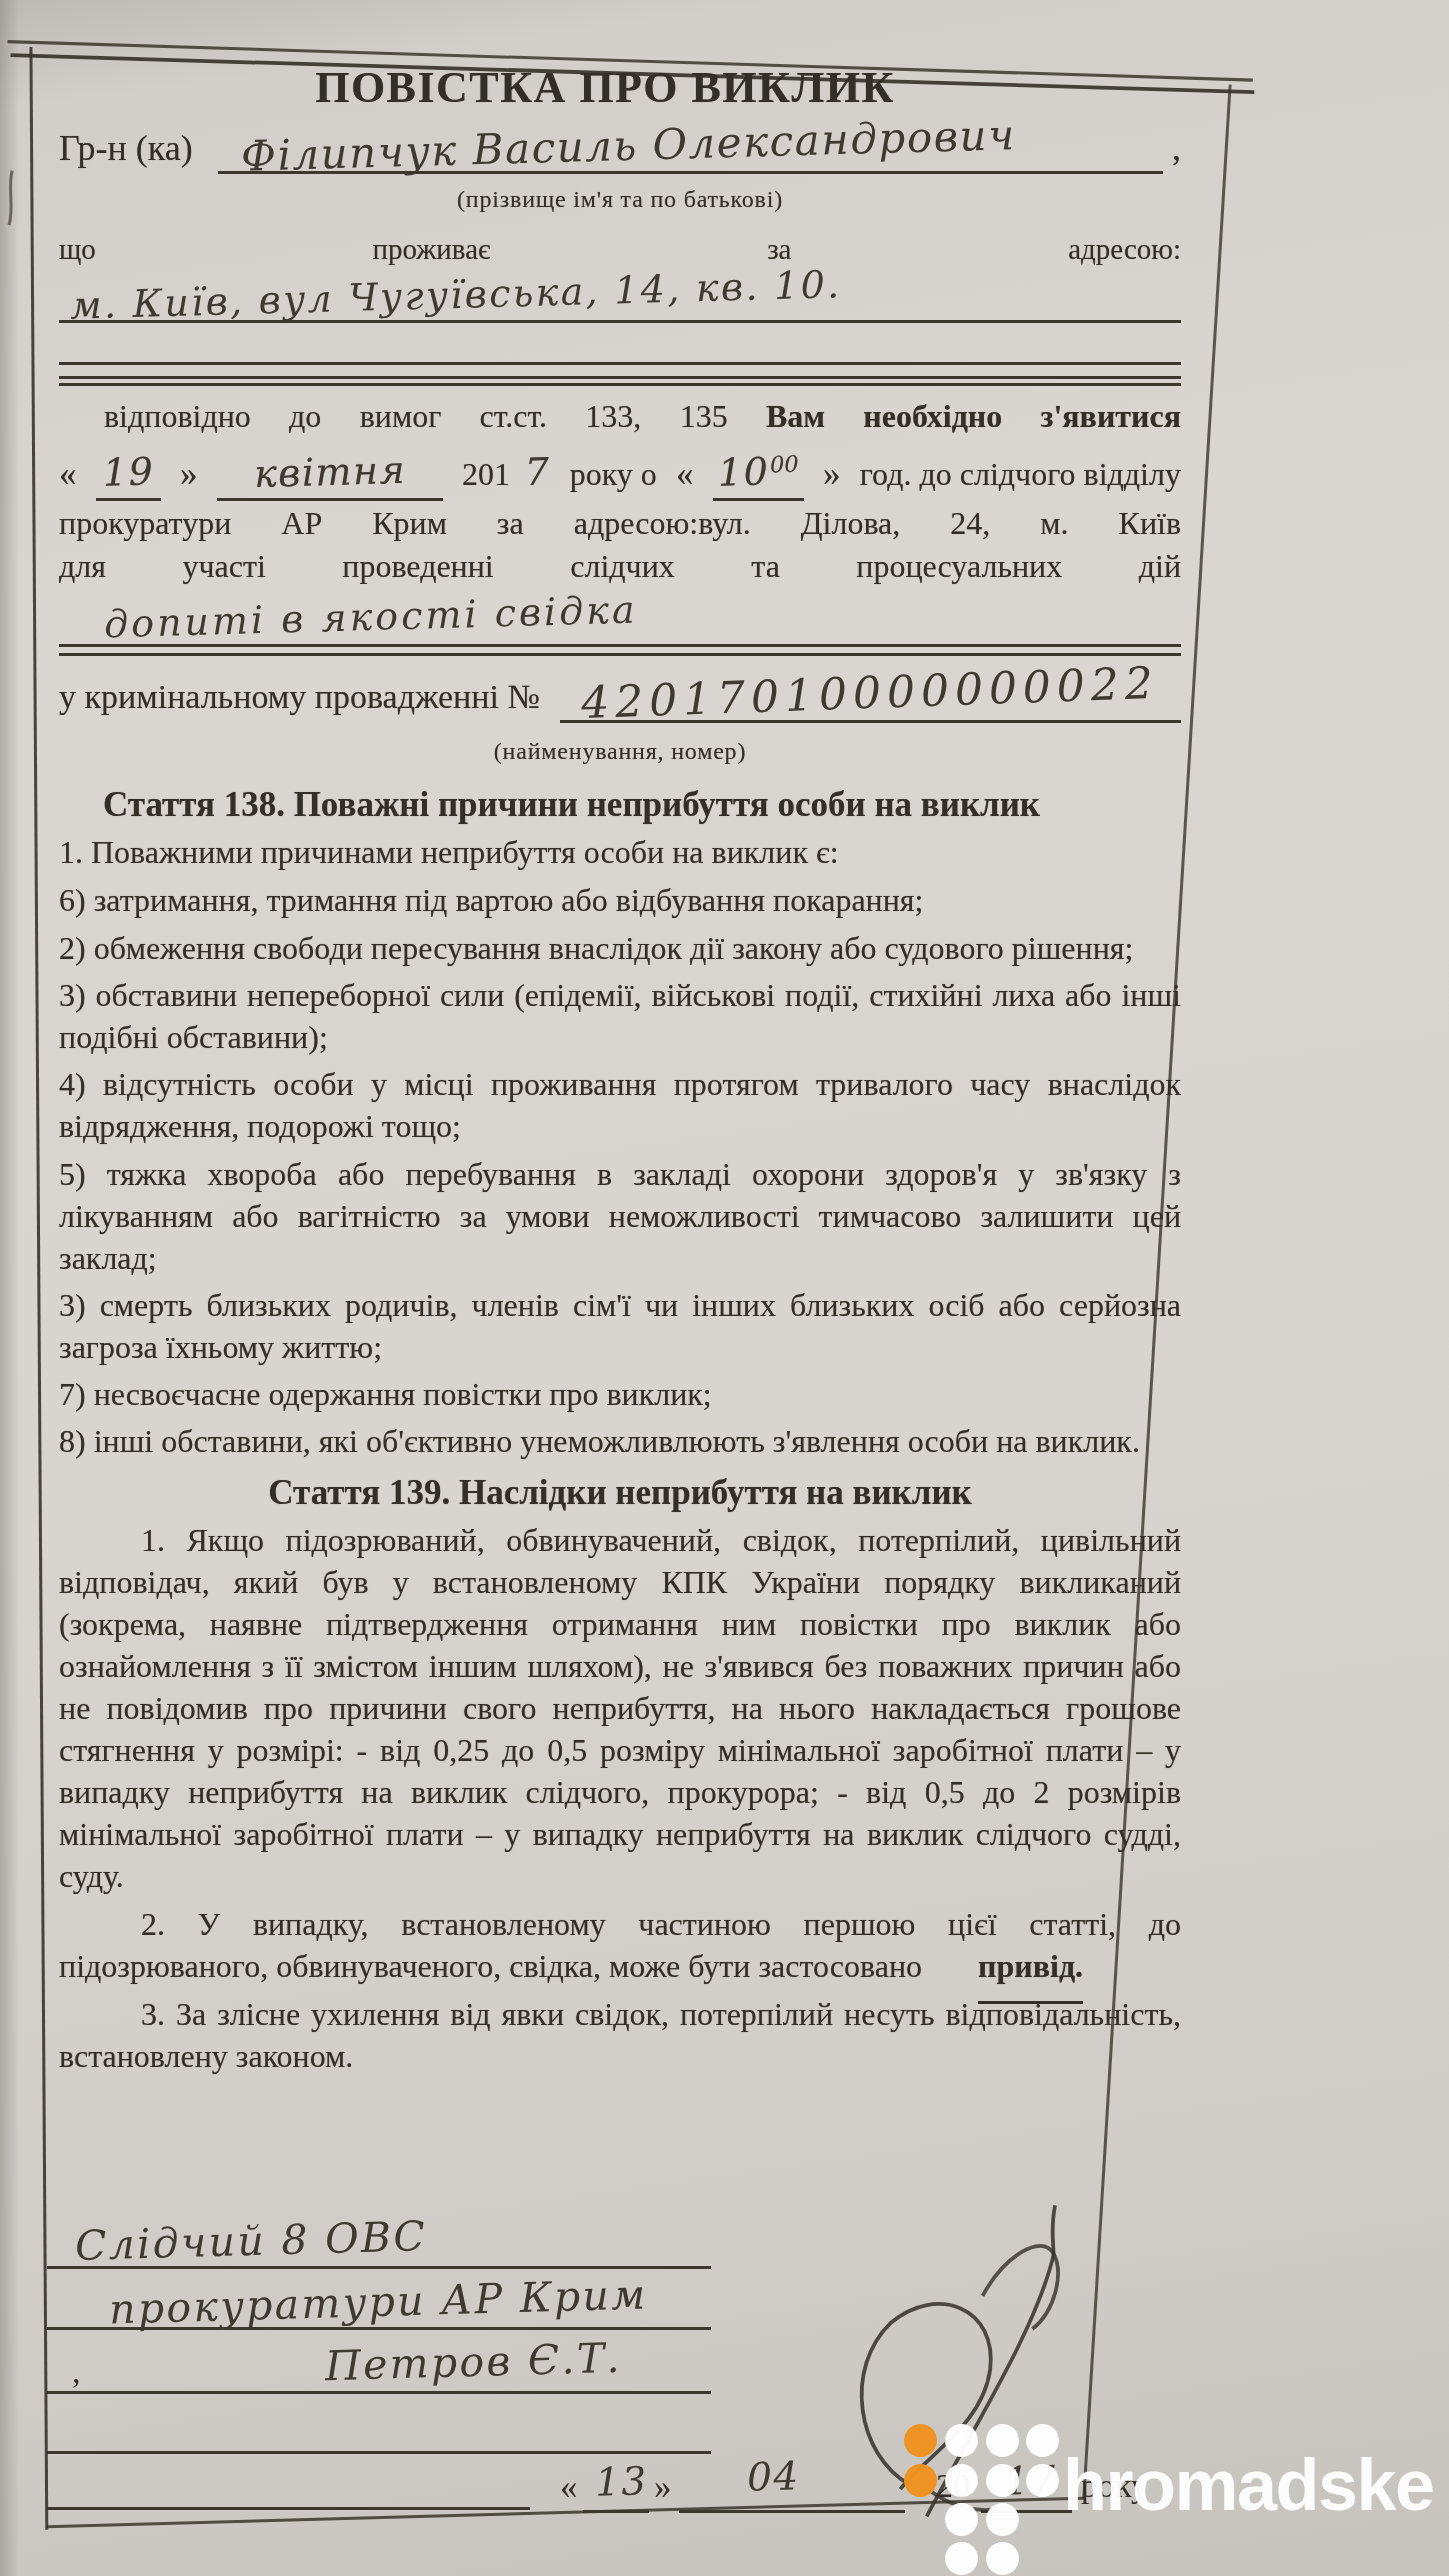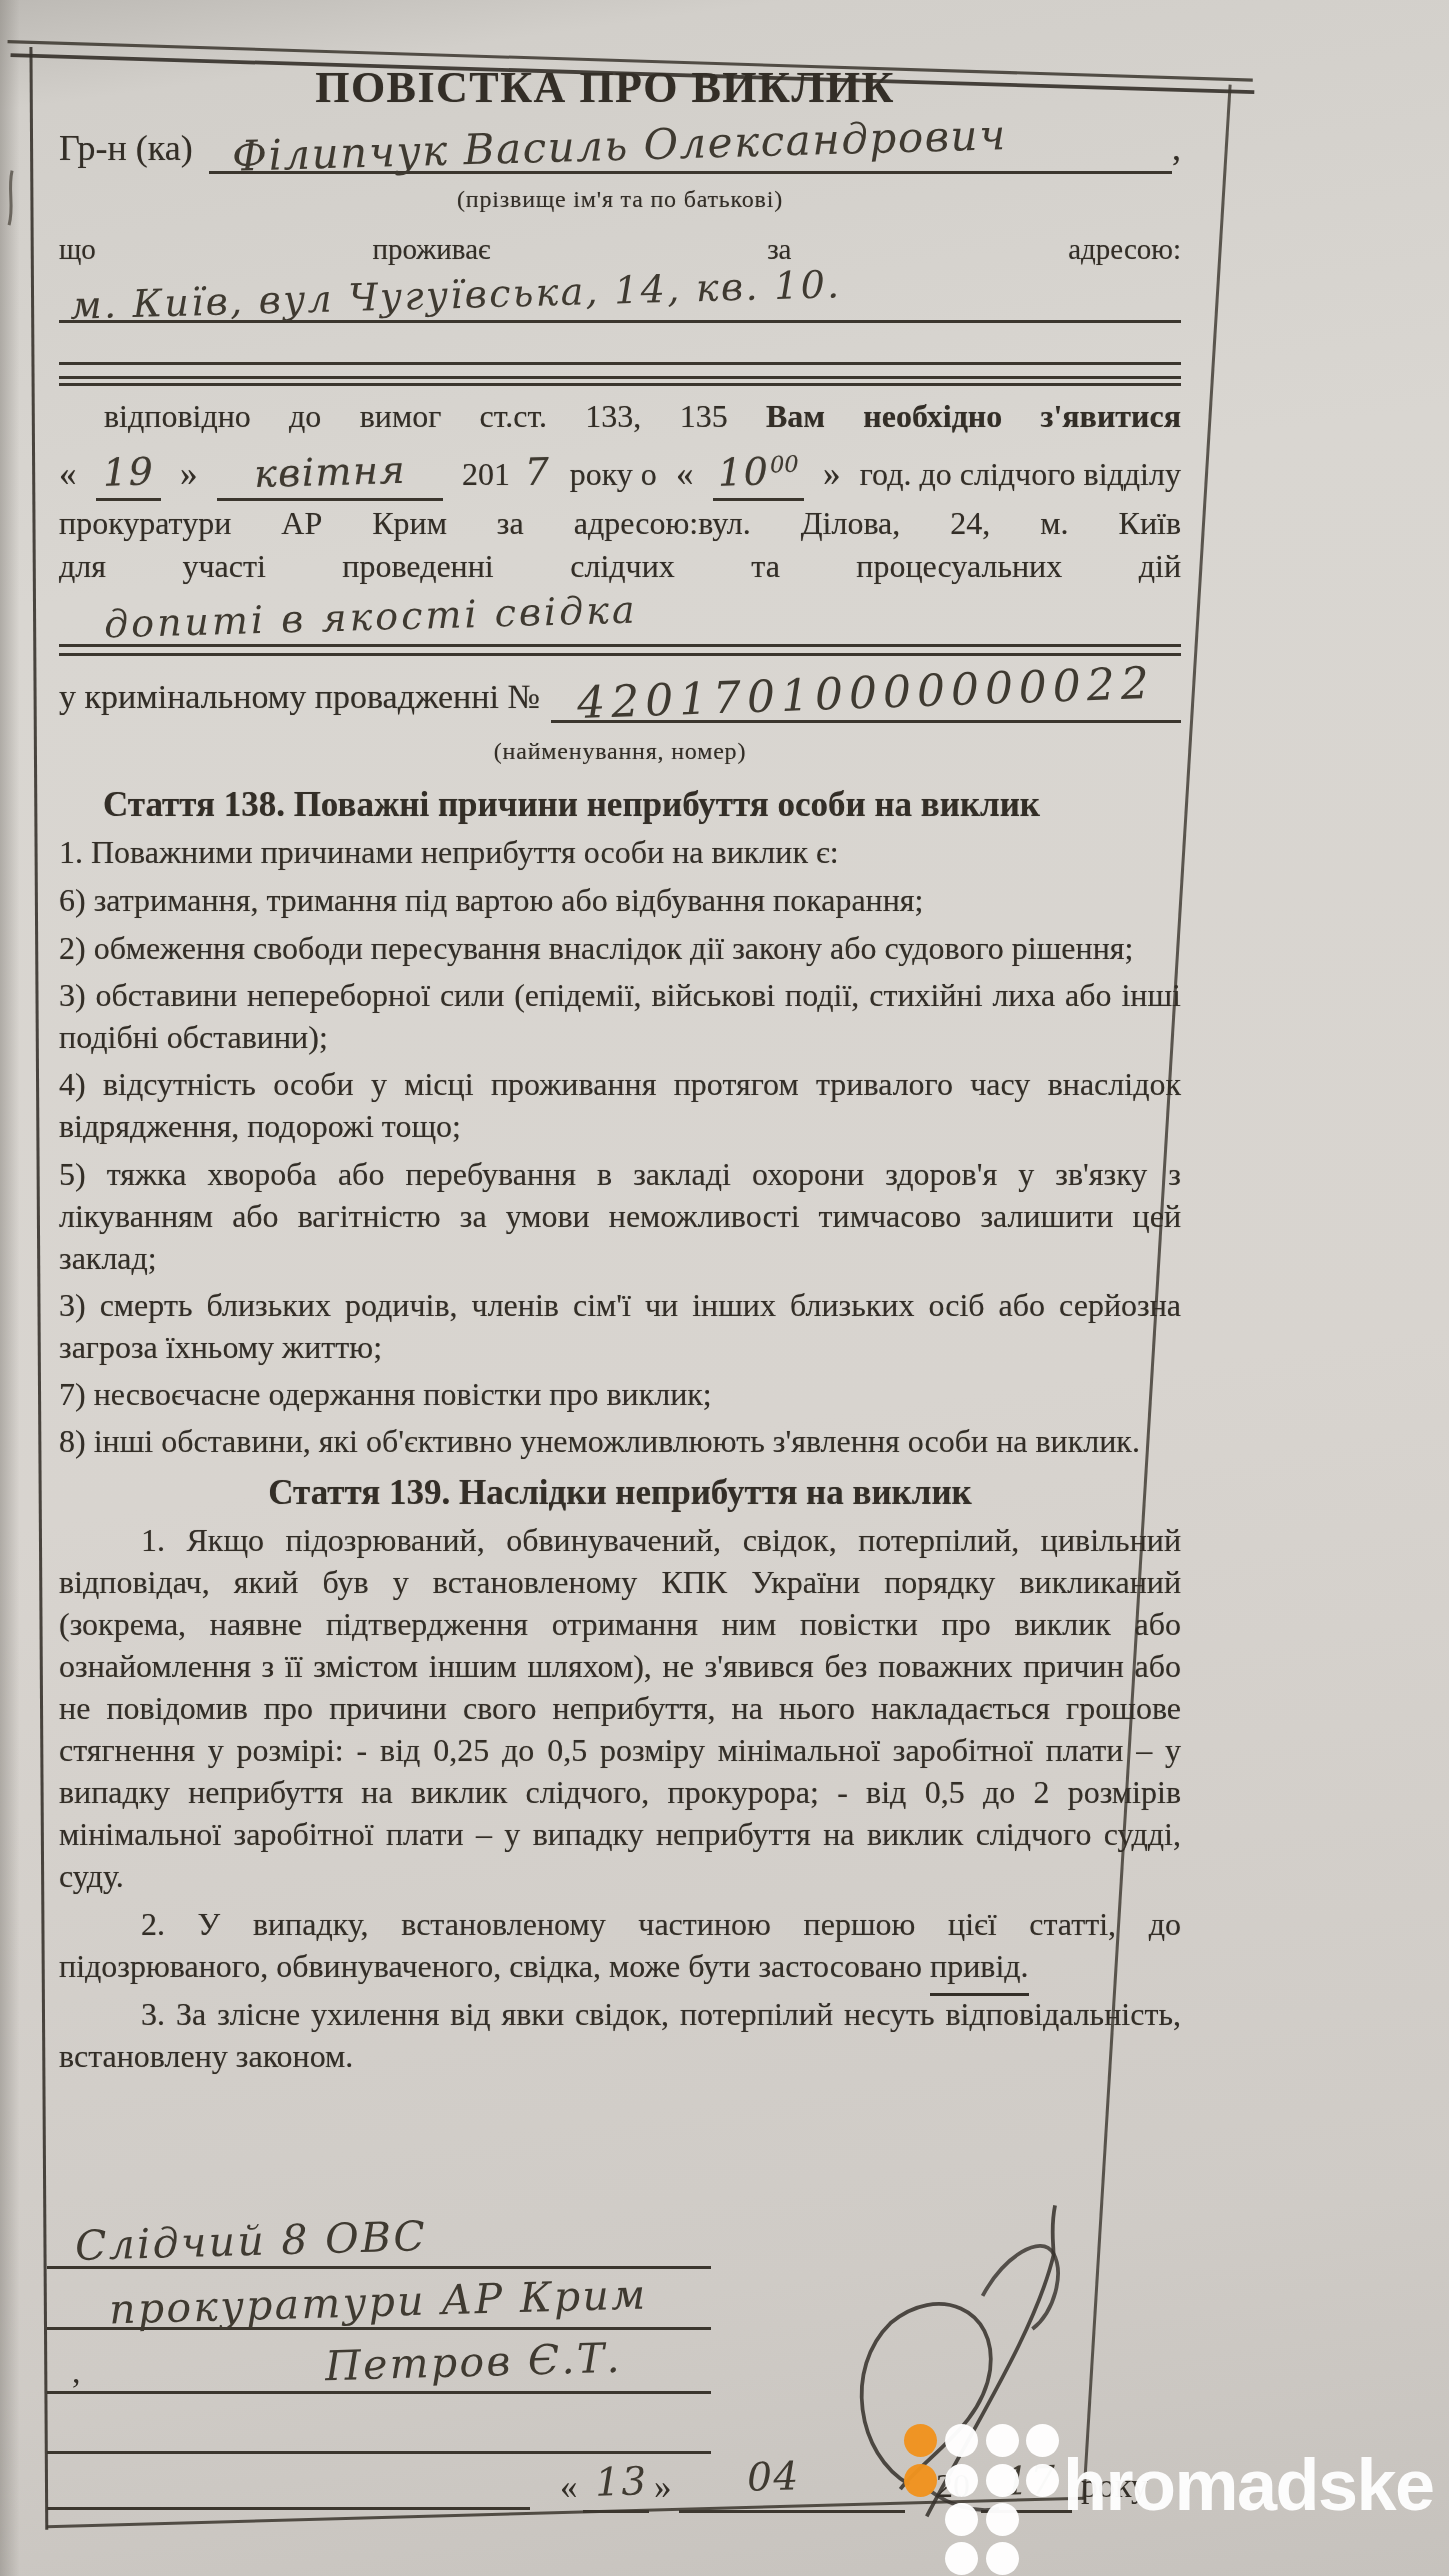--- a/index.html
+++ b/index.html
@@ -19,21 +19,21 @@
   .soft{text-shadow:0 0 0.8px rgba(52,46,38,.45);}
 
   
   svg.overlay{position:absolute;left:0;top:0;width:1449px;height:2576px;z-index:1;pointer-events:none;}
 
   
   .form{position:absolute;left:59px;top:59px;width:1122px;z-index:2;}
   .title{font-size:44px;font-weight:bold;letter-spacing:1.5px;text-align:center;margin:3px 30px 7.5px 0;}
   .hw{font-family:"DejaVu Serif", serif;font-style:italic;color:var(--handwriting);display:inline-block;transform:rotate(-1.6deg);letter-spacing:1.5px;}
   .u{border-bottom:3px solid var(--rule);}
-  .rowflex{display:flex;align-items:baseline;}
+  .rowflex{display:flex;align-items:baseline;gap:9px;}
   .label48{font-size:36px;}
   .name-u{flex:1;margin-left:16.6px;padding:0 7.5px 1.5px 22.6px;}
   .name-hw{font-size:42px;white-space:nowrap;}
   .caption{font-size:24px;text-align:center;margin-top:12px;letter-spacing:0.8px;}
   .residence{font-size:29px;margin-top:19.6px;text-align:justify;text-align-last:justify;}
   .addr{margin-top:3px;padding:4.5px 7.5px 3px 10.6px;}
   .addr-hw{font-size:38px;white-space:nowrap;letter-spacing:2.3px;}
   .blankline{height:42px;border-bottom:3px solid var(--rule);}
   .dblrule{margin-top:11.3px;height:9.8px;border-top:3px solid var(--rule);border-bottom:3.8px solid var(--rule);}
   .bodytxt{font-size:32px;line-height:43px;}
@@ -49,21 +49,21 @@
   .action-hw{font-size:38px;letter-spacing:3px;}
   .rule2{margin-top:6.8px;border-bottom:3px solid var(--rule);}
   .caserow{margin-top:10.6px;}
   .case-u{flex:1;margin-left:10.6px;padding-bottom:1.5px;text-align:center;}
   .case-hw{font-size:44px;letter-spacing:6px;transform:rotate(-2deg);white-space:nowrap;}
   .h138{font-size:35px;font-weight:bold;margin:18px 0 4.5px;text-indent:44px;line-height:44px;}
   .intro{margin:3px 0;}
   .item{margin:5.3px 0;line-height:42px;text-align:justify;}
   .h139{font-size:35px;font-weight:bold;text-align:center;margin:10.6px 0 6px;}
   .par139{margin:6px 0;line-height:42px;text-align:justify;text-indent:82px;}
-  .privid{font-weight:normal;border-bottom:3.8px solid var(--ink);padding-bottom:9px;}
+  .privid{font-weight:bold;border-bottom:3.8px solid var(--ink);padding-bottom:17px;margin-left:48px;}
 
   
   .sigline{position:absolute;height:0;border-bottom:3px solid var(--rule);z-index:3;}
   .sig-hw{position:absolute;z-index:3;font-size:41px;letter-spacing:2.3px;}
   .printed{position:absolute;z-index:3;font-size:34px;}
   .hw-abs{position:absolute;z-index:3;}
   .guill{font-size:35px;}
 
   
   .watermark{position:absolute;z-index:5;}

